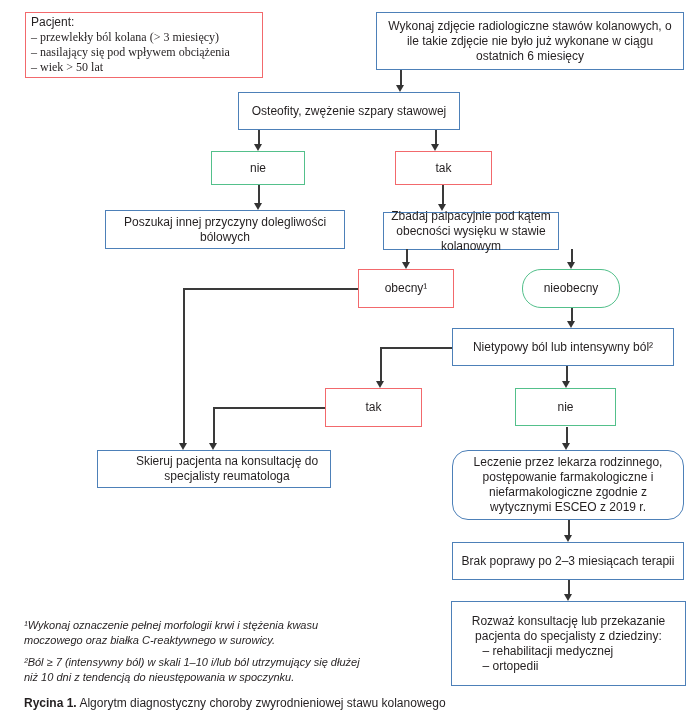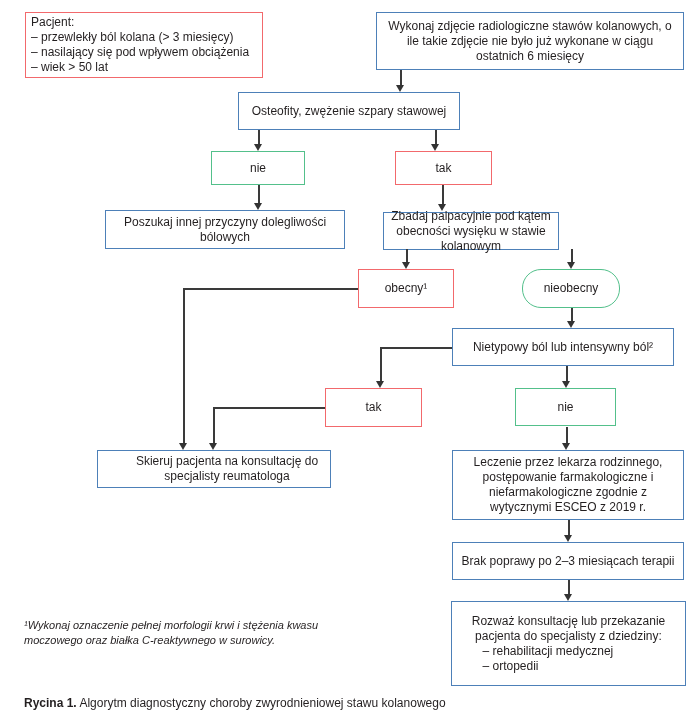--- a/index.html
+++ b/index.html
@@ -44,21 +44,21 @@
     font-style:italic;
     font-size:11px;
     line-height:1.4;
     width:352px;
   }
   .caption {
     position:absolute;
     font-size:12px;
   }
   .caption b { font-weight:bold; }
-  .list-line { display:block; }
+  .list-line { display:block;font-family:Liberation Serif, serif; }
   .intro-line { display:block; text-align:center; width:100%; }
   .item-line  { display:block; text-align:left; width:100%; padding-left:8px;margin-left:35px; }
 </style>
 </head>
 <body>
 
 <div class="canvas">
 
   <div class="node b-red left-align" style="left:25px; top:12px; width:238px; height:66px; justify-content:center; ">
     <span>Pacjent:</span>
@@ -108,21 +108,21 @@
   </div>
 
   <div class="node b-green" style="left:515px; top:388px; width:101px; height:38px;">
     <span>nie</span>
   </div>
 
   <div class="node b-blue" style="left:97px; top:450px; width:234px; height:38px;padding-left:31px;">
     <span>Skieruj pacjenta na konsultację do specjalisty reumatologa</span>
   </div>
 
-  <div class="node b-blue" style="left:452px; top:450px; width:232px; height:70px;">
+  <div class="node b-blue" style="left:452px; top:450px; width:232px; height:70px;border-radius:16px;">
     <span>Leczenie przez lekarza rodzinnego, postępowanie farmakologiczne i niefarmakologiczne zgodnie z wytycznymi ESCEO z 2019 r.</span>
   </div>
 
   <div class="node b-blue" style="left:452px; top:542px; width:232px; height:38px;">
     <span>Brak poprawy po 2–3 miesiącach terapii</span>
   </div>
 
   <div class="node b-blue" style="left:451px; top:601px; width:235px; height:85px; justify-content:center;">
     <span class="intro-line">Rozważ konsultację lub przekazanie pacjenta do specjalisty z dziedziny:</span>
     <span class="item-line">– rehabilitacji medycznej</span>
@@ -171,19 +171,20 @@
   <div class="vline" style="left:566px; top:427px; height:17px;"></div>
   <div class="arrow-down" style="left:562px; top:443px;"></div>
 
   <div class="vline" style="left:568px; top:520px; height:16px;"></div>
   <div class="arrow-down" style="left:564px; top:535px;"></div>
 
   <div class="vline" style="left:568px; top:580px; height:15px;"></div>
   <div class="arrow-down" style="left:564px; top:594px;"></div>
 
   <div class="footnote" style="left:24px; top:618px;">¹Wykonaj oznaczenie pełnej morfologii krwi i stężenia kwasu moczowego oraz białka C-reaktywnego w surowicy.</div>
+  <div class="footnote" style="left:24px; top:655px;">²Ból ≥ 7 (intensywny ból) w skali 1–10 i/lub ból utrzymujący się dłużej niż 10 dni z tendencją do nieustępowania w spoczynku.</div>
 
   <div class="caption" style="left:24px; top:696px;">
     <b>Rycina 1.</b>
     <span>Algorytm diagnostyczny choroby zwyrodnieniowej stawu kolanowego</span>
   </div>
 
 </div>
 
 </body></html>

